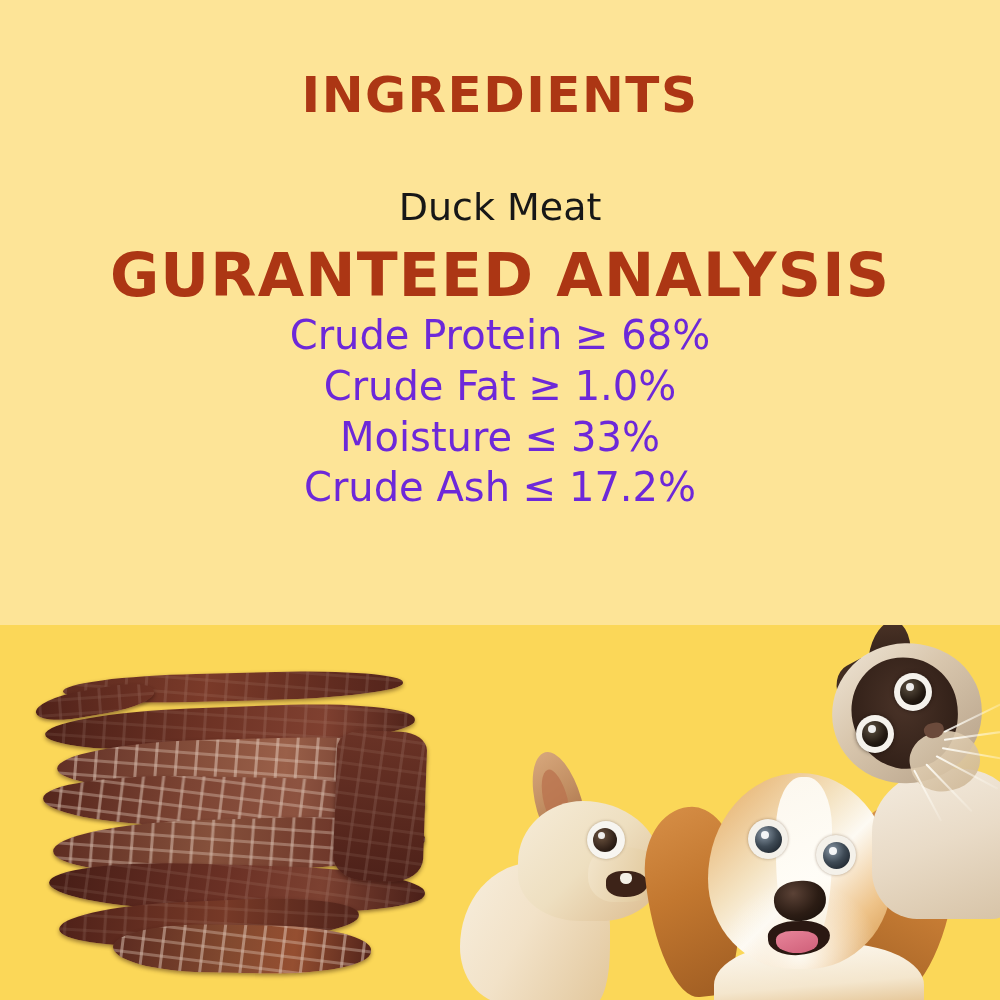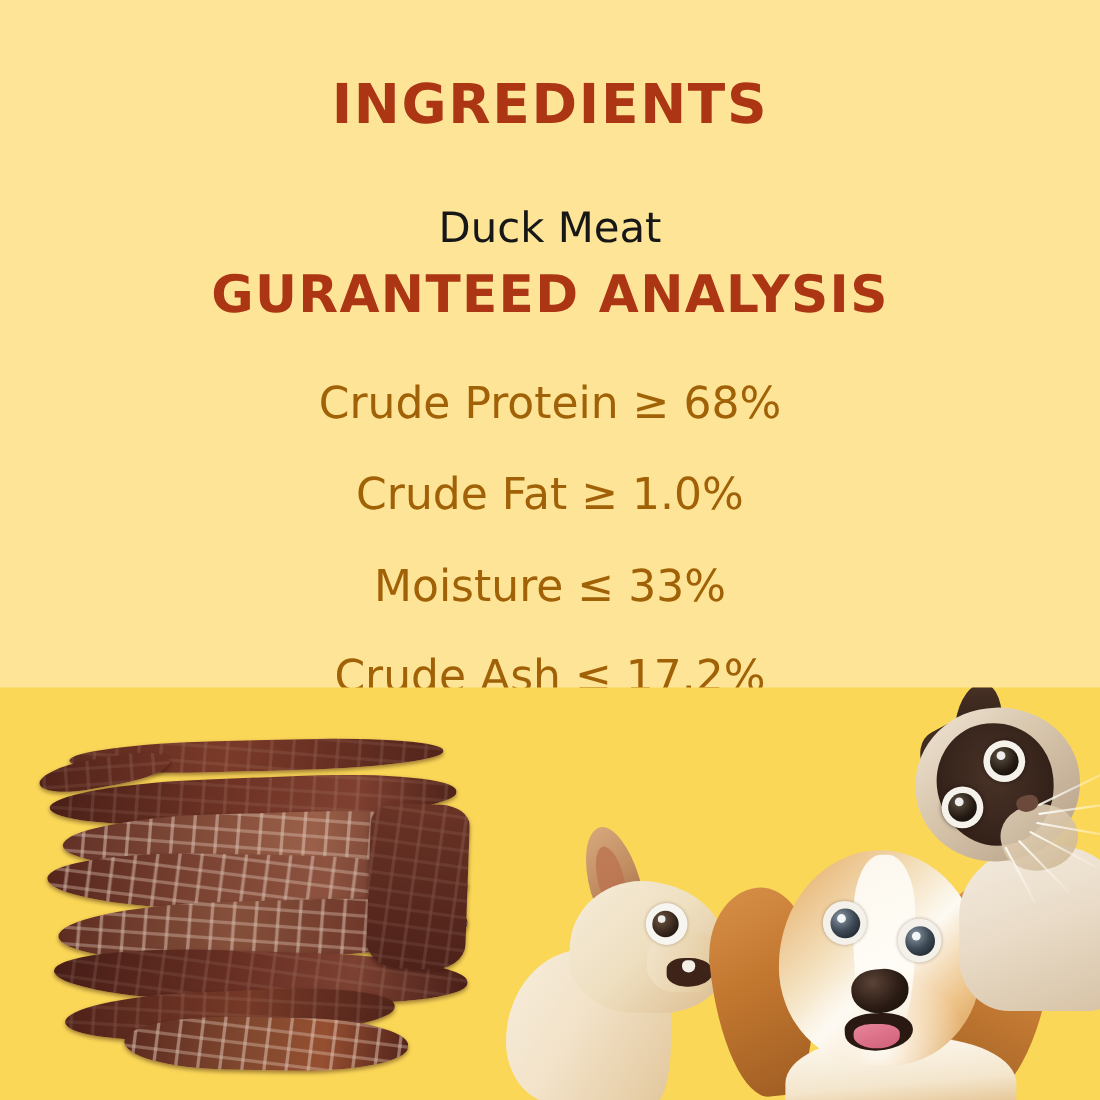--- a/index.html
+++ b/index.html
@@ -59,39 +59,38 @@
     color: #171717;
     line-height: 1.15;
     margin-top: 48px;
   }
 
   .heading-analysis {
     position: absolute;
     left: 0;
     top: 245px;
     width: 1000px;
-    font-size: 47px;
+    font-size: 60px;
     letter-spacing: 1.2px;
   }
 
   .analysis-list {
     position: absolute;
     left: 0;
     top: 310px;
     width: 1000px;
     list-style: none;
     margin: 0;
     padding: 0;
   }
   .analysis-list li {
     font-size: 40px;
-    color: #a16207;
+    color: #6d28d9;
     line-height: 1.27;
     white-space: nowrap;
-    margin-top: 32px;
   }
 
   
   .photo-band {
     position: absolute;
     left: 0;
     top: 625px;
     width: 1000px;
     height: 375px;
     background: #fbd758;

